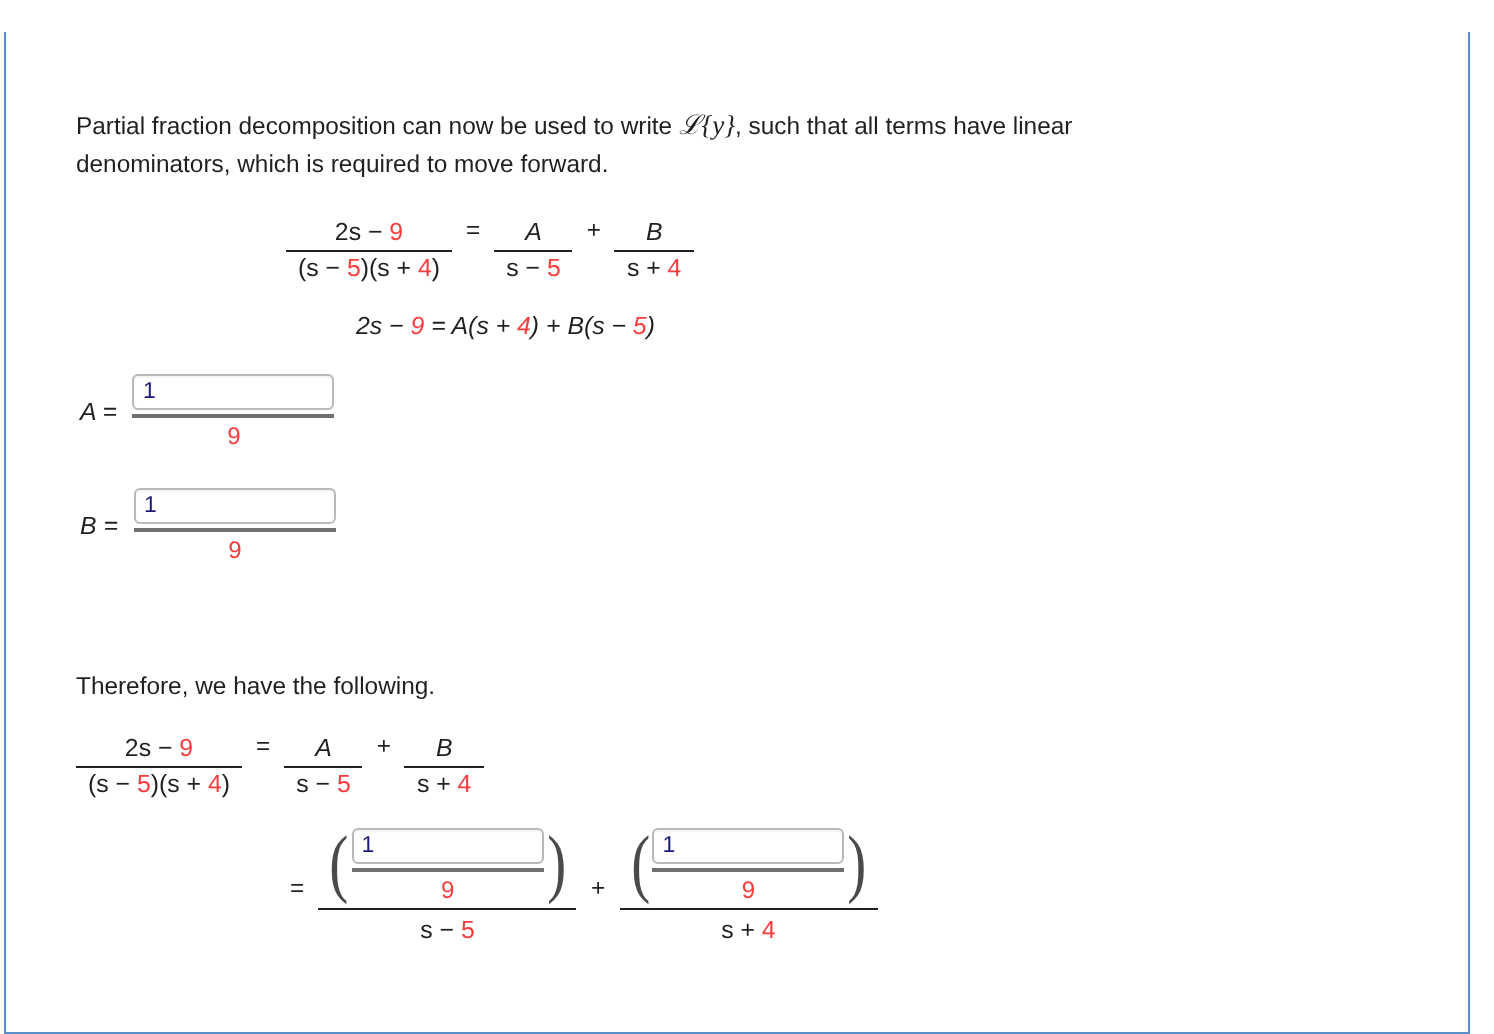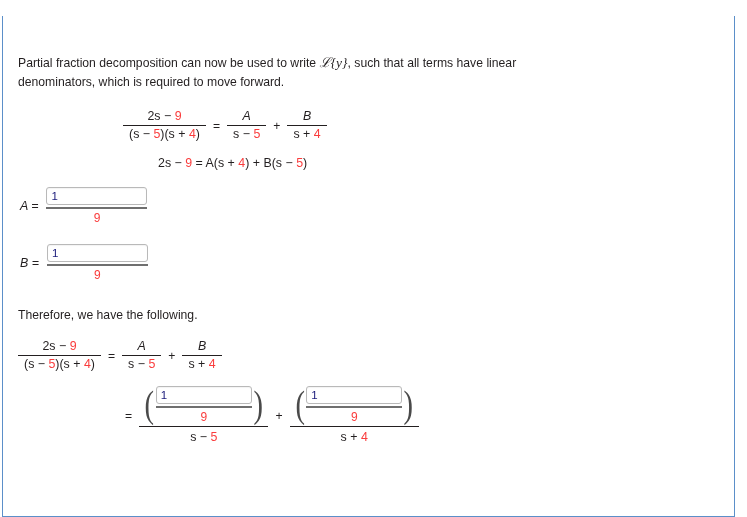--- a/index.html
+++ b/index.html
@@ -46,21 +46,21 @@
   #tab-rest {
     position: absolute;
     left: 243px; top: 19px;
     right: 0; height: 1px;
     background: #5b8fc9;
   }
 
   
   #content {
     position: absolute;
-    left: 0; top: 37px;
+    left: 20px; top: 37px;
     width: 602px; height: 480px;
     padding: 10px 20px 0 18px;
   }
 
   p.para {
     margin: 0;
     font-size: 12.2px;
     line-height: 19px;
     color: #231f20;
     max-width: 680px;
@@ -72,21 +72,21 @@
   .var { font-style: italic; }
   .scriptL {
     font-family: "Liberation Serif", serif;
     font-style: italic;
     font-size: 13.5px;
   }
 
   
   .mathrow {
     display: flex;
-    align-items: center;
+    align-items: flex-start;
     font-size: 12.2px;
   }
   .frac {
     display: inline-flex;
     flex-direction: column;
     align-items: center;
     vertical-align: middle;
   }
   .frac > .num, .frac > .den {
     padding: 1px 6px;
@@ -110,20 +110,21 @@
     padding-left: 105px;
   }
   #eq1 .num, #eq1 .den { font-size: 12.4px; }
 
   
   #eq2 {
     margin-top: 13px;
     padding-left: 140px;
     font-size: 12.4px;
     white-space: nowrap;
+    font-style: italic;
   }
 
   
   .ansrow {
     display: flex;
     align-items: center;
     margin-top: 14px;
     padding-left: 2px;
   }
   .ansrow .lhs {
@@ -160,21 +161,21 @@
     font-family: "Liberation Sans", sans-serif;
     font-size: 11.5px;
     color: #1a1a7a;
     padding: 0 4px;
     outline: none;
     box-shadow: inset 0 1px 1px rgba(0,0,0,.05);
   }
   input.mathinput.small { width: 96px; }
 
   
-  #therefore { margin-top: 24px; }
+  #therefore { margin-top: 52px; }
   #eq3 {
     margin-top: 13px;
     padding-left: 0px;
   }
   #eq3 .num, #eq3 .den { font-size: 12.4px; }
 
   
   #eq4 {
     margin-top: 13px;
     padding-left: 100px;

